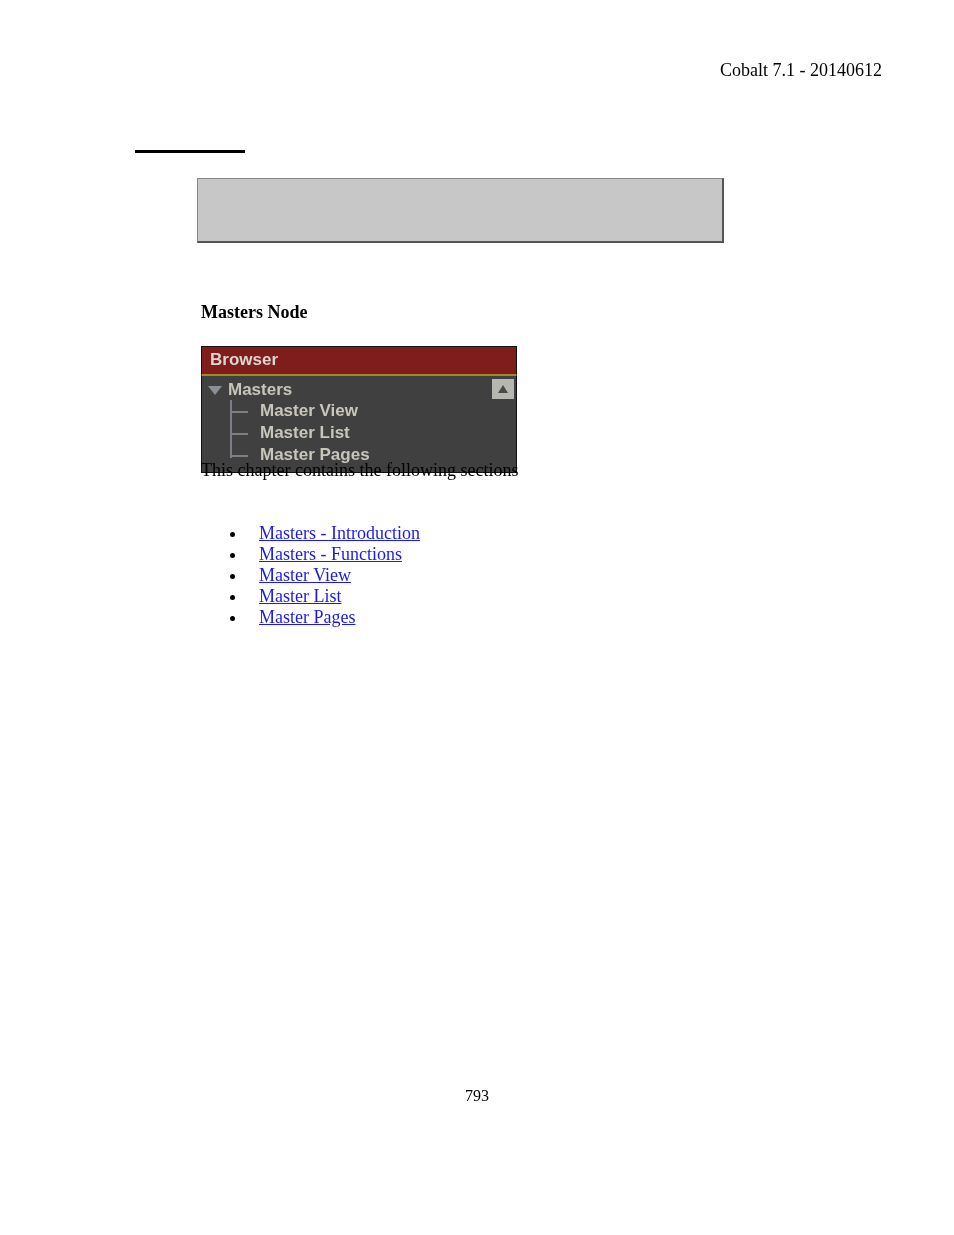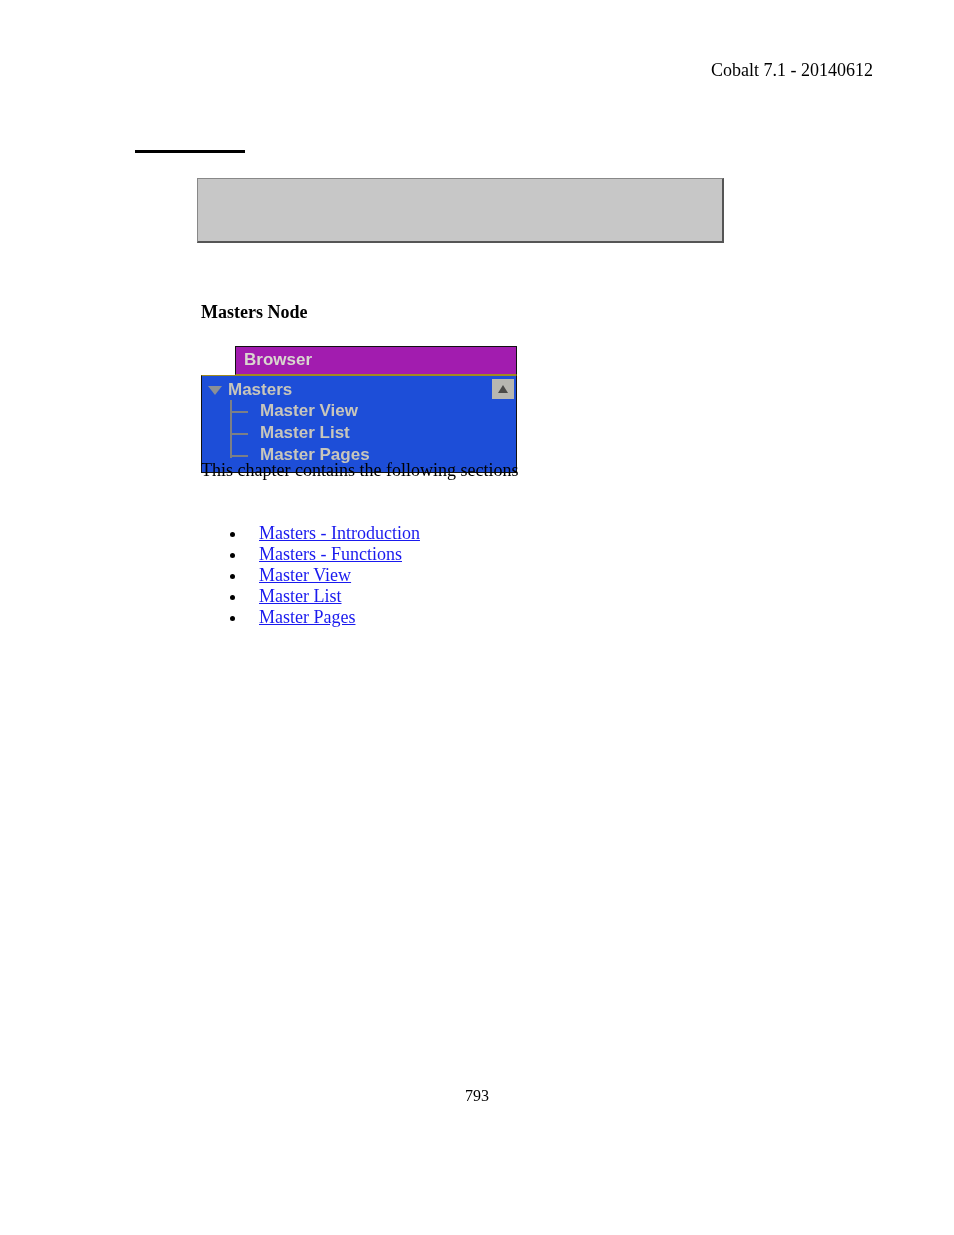--- a/index.html
+++ b/index.html
@@ -9,21 +9,21 @@
     font-family: "Times New Roman", Times, serif;
     font-size: 18px;
     color: #000;
     width: 954px;
     height: 1235px;
     position: relative;
   }
   .header-text {
     position: absolute;
     top: 60px;
-    right: 81px;
+    right: 72px;
     font-size: 18px;
   }
   .hr-line {
     position: absolute;
     top: 150px;
     left: 135px;
     width: 110px;
     border-top: 3px solid #000;
   }
   .gray-box {
@@ -46,31 +46,30 @@
     font-weight: bold;
   }
   .browser-panel {
     position: absolute;
     top: 346px;
     left: 201px;
     width: 316px;
     font-family: "Segoe UI", Arial, sans-serif;
   }
   .browser-titlebar {
-    background: #a21caf;
+    background: #7f1d1d;
     color: #d9d7cf;
     font-weight: bold;
     font-size: 17px;
     padding: 3px 8px 4px 8px;
     border: 1px solid #111;
     border-bottom: 1px solid #a08a20;
-    margin-left: 34px;
   }
   .browser-body {
-    background: #1d4ed8;
+    background: #404040;
     border: 1px solid #111;
     border-top: 1px solid #a08a20;
     position: relative;
     padding: 4px 0 6px 0;
     min-height: 86px;
   }
   .scroll-arrow {
     position: absolute;
     top: 3px;
     right: 2px;

